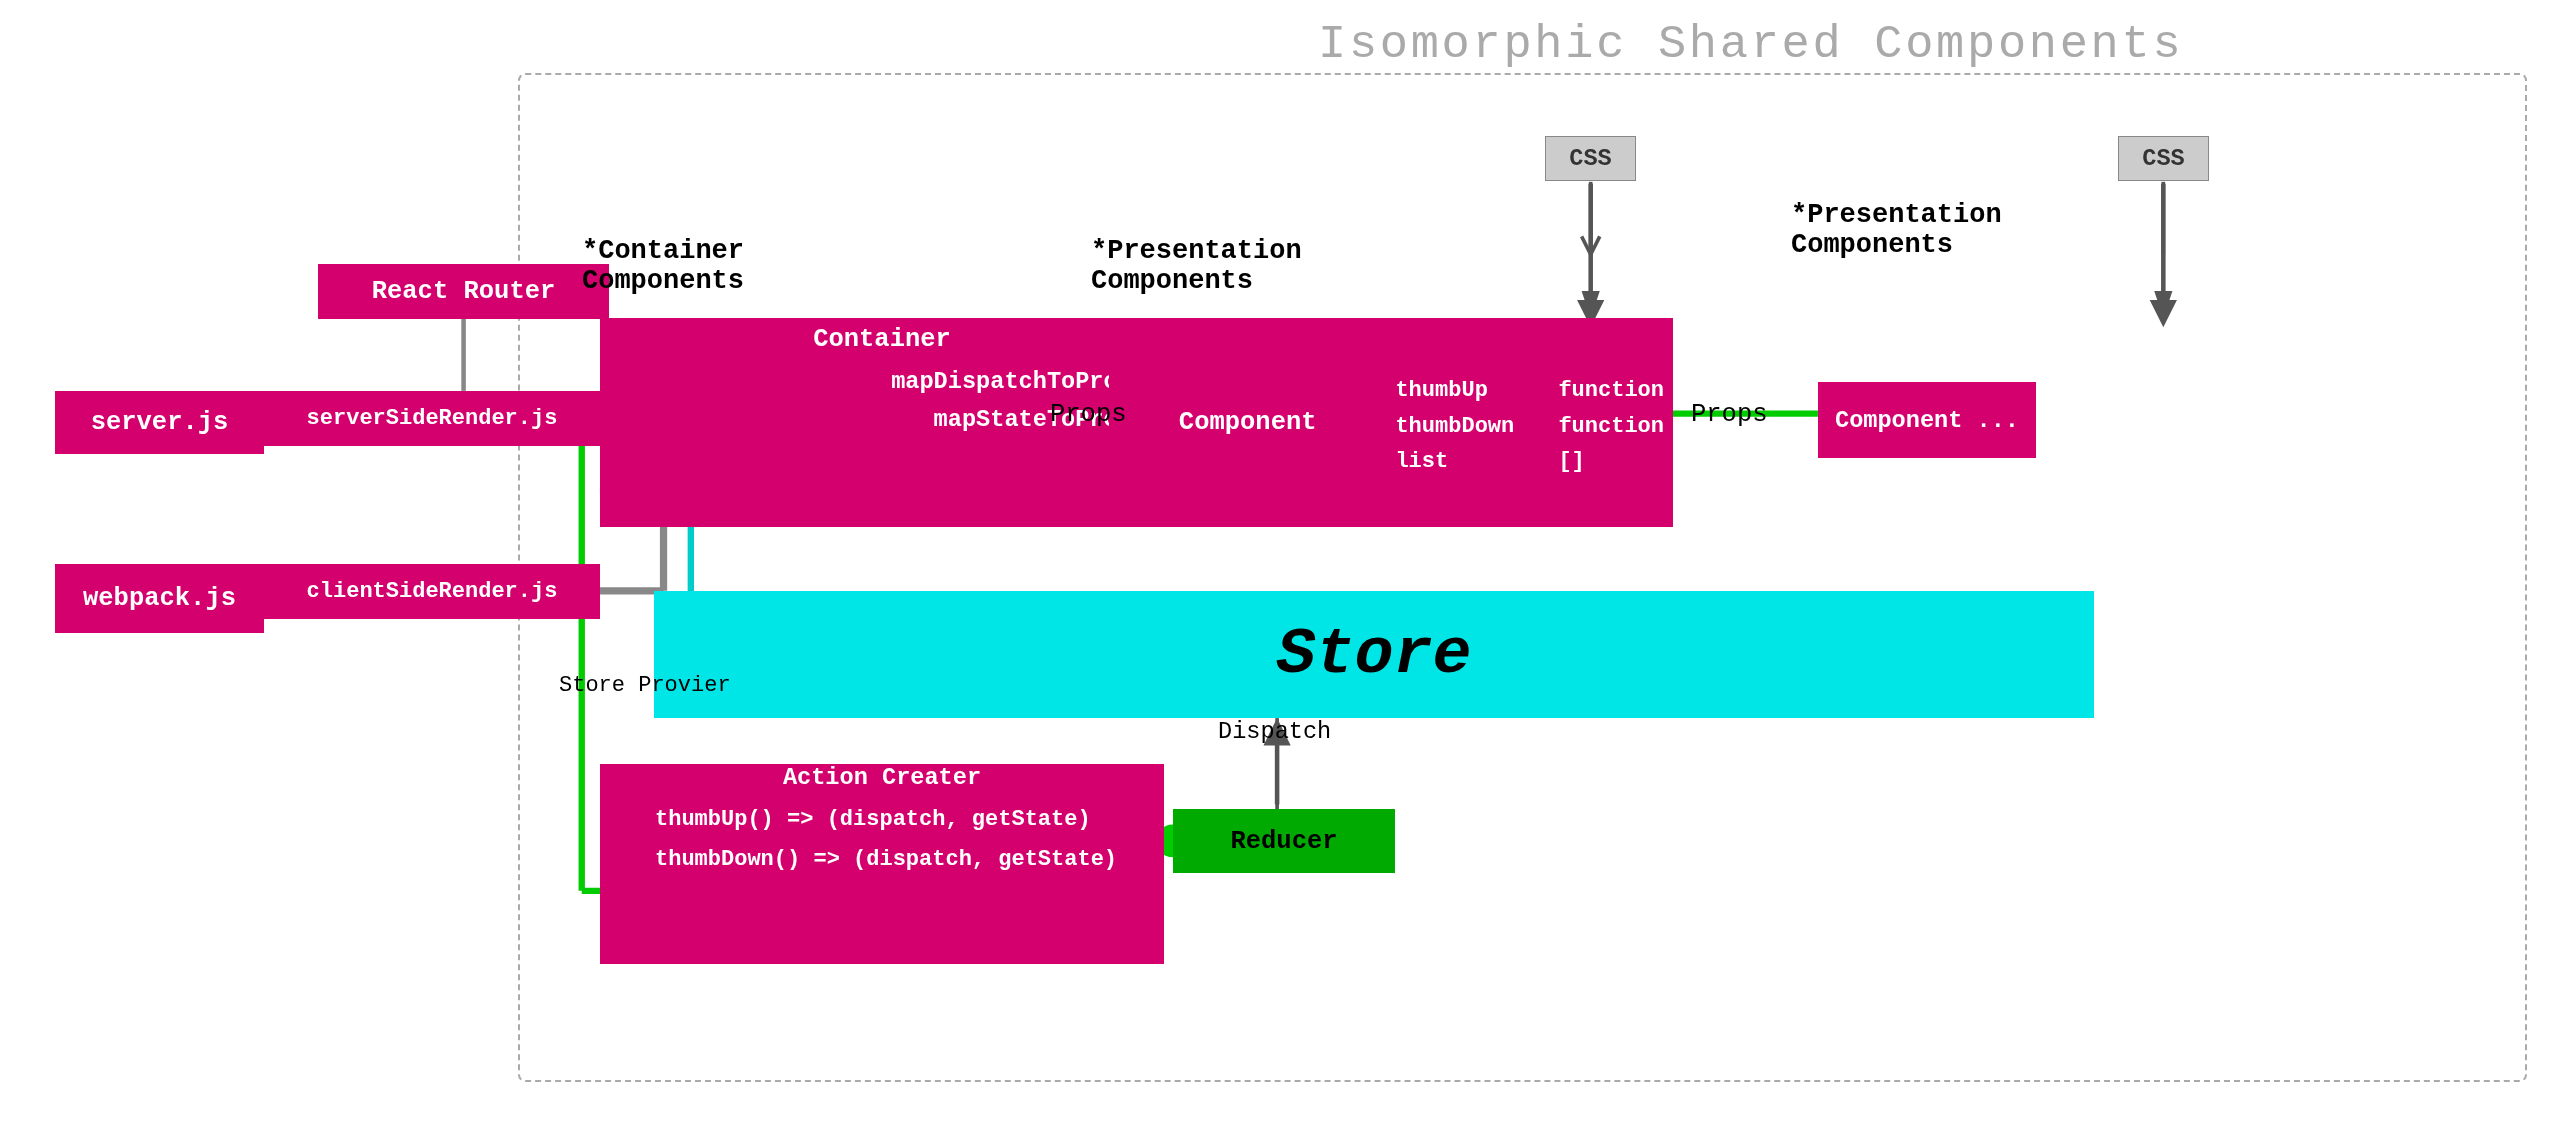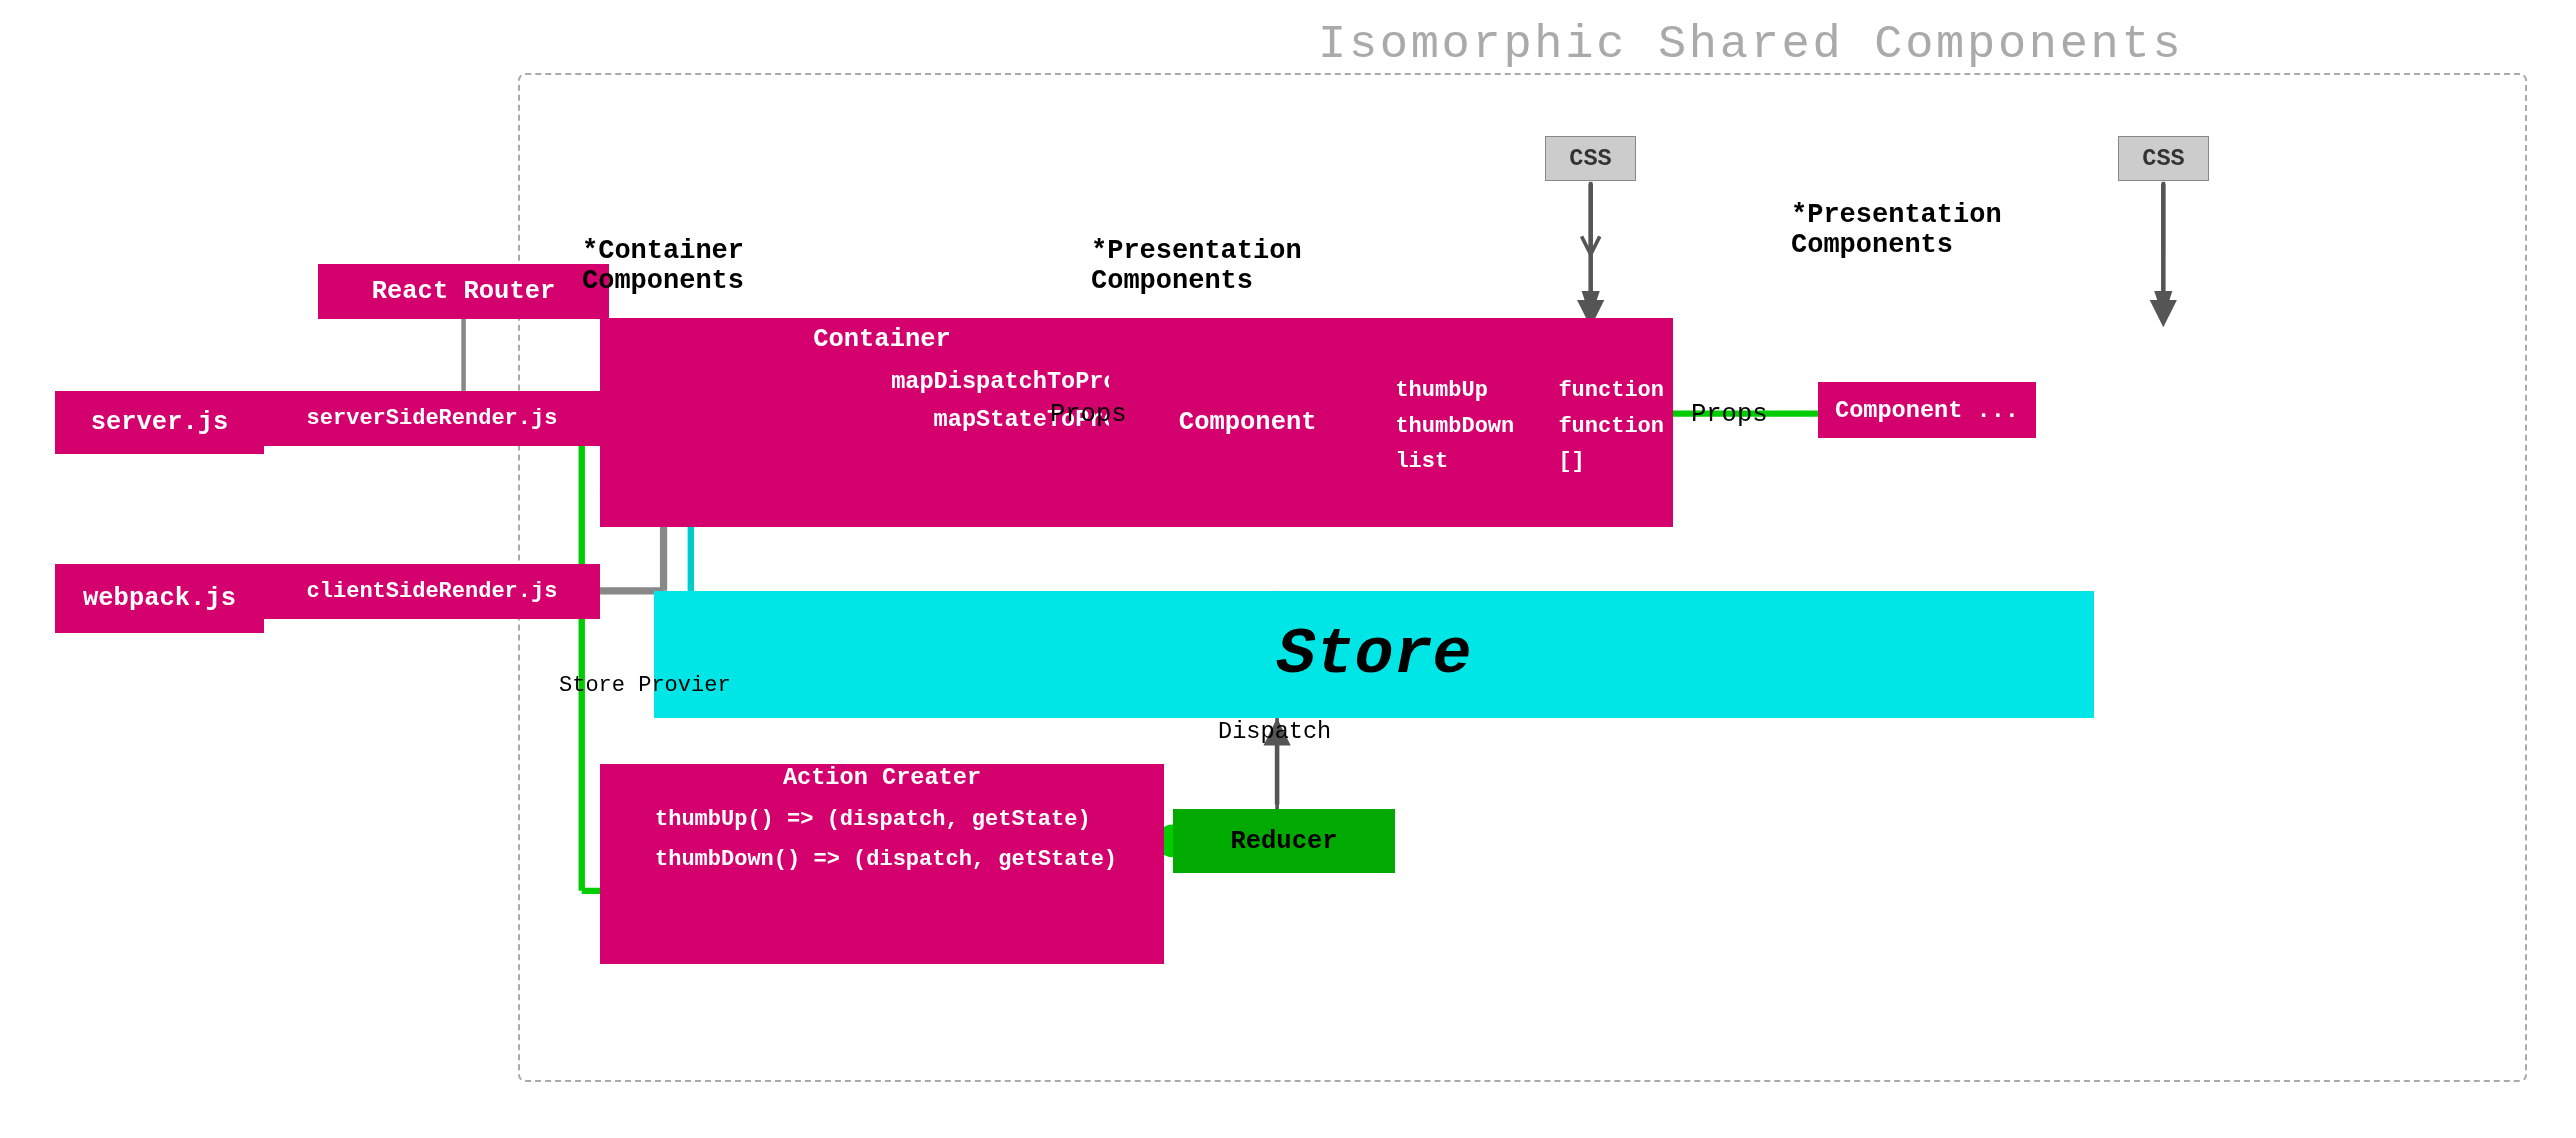--- a/index.html
+++ b/index.html
@@ -215,21 +215,21 @@
       background: #00aa00;
       color: #000;
       font-size: 25.5px;
     }
 
     
     .box-component-small {
       left: 1818px;
       top: 382px;
       width: 218px;
-      height: 56px;
+      height: 76px;
       font-size: 23.6px;
     }
 
     
     .css-box {
       position: absolute;
       background: #ccc;
       border: 1.8px solid #888;
       width: 91px;
       height: 45px;

